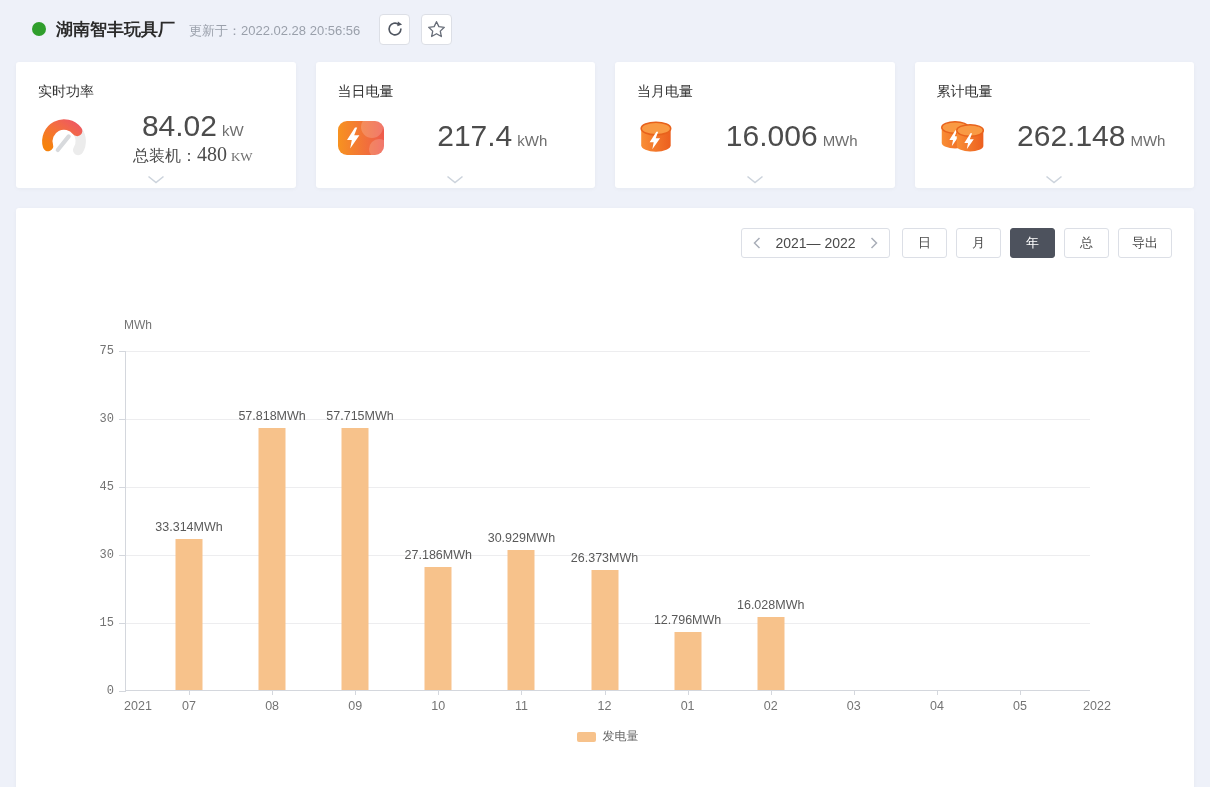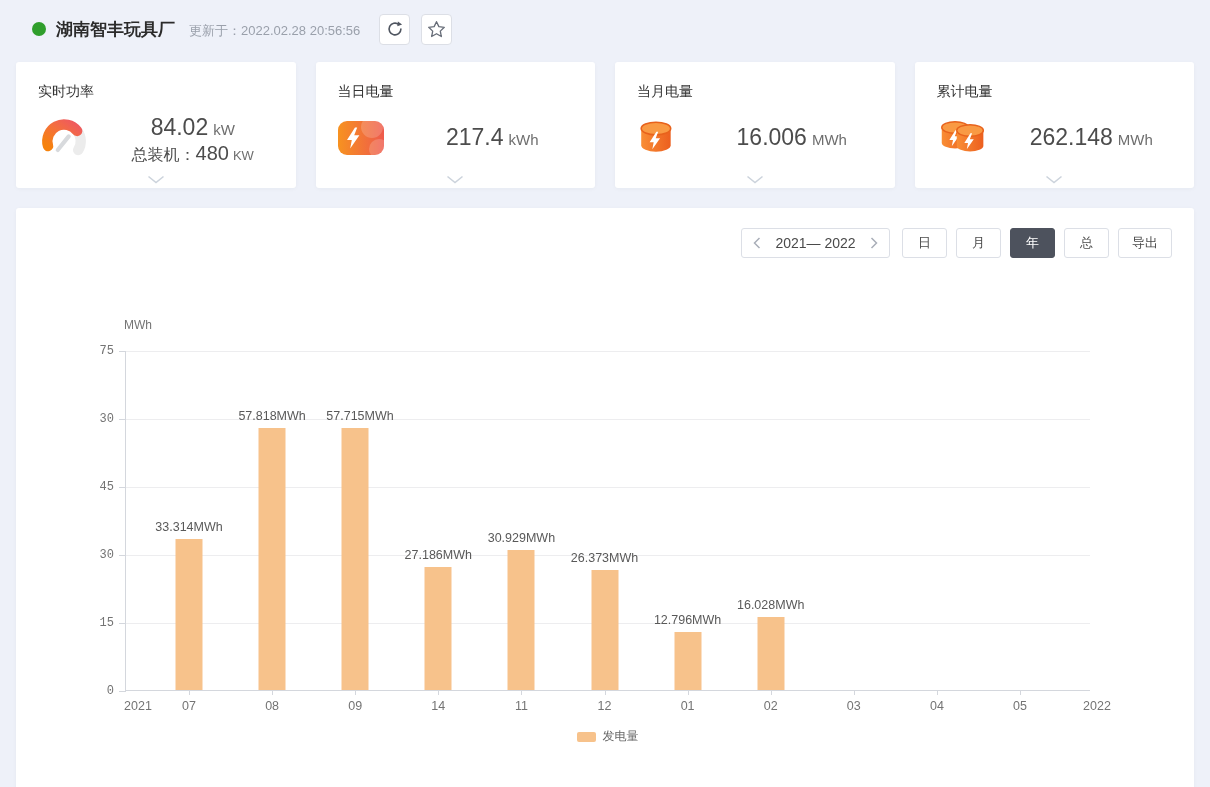--- a/index.html
+++ b/index.html
@@ -21,23 +21,23 @@
   
   .cards { position:absolute; top:62px; left:16px; width:1178px; display:flex; gap:20px;border-radius:7px; }
   .stat-card { flex:1; height:126px; background:#fff; border-radius:3px; position:relative;
                box-shadow:0 1px 4px rgba(31,45,61,.04); }
   .card-title { position:absolute; top:21px; left:22px; font-size:14px; color:#333; }
   .card-body { position:absolute; top:48px; left:20px; right:12px; height:56px;
                display:flex; align-items:center; }
   .icon-wrap { width:66px; flex:none; display:flex; align-items:center; justify-content:flex-start; }
   .value-area { flex:1; text-align:center; color:#4c4c4c; }
   .v-main { line-height:30px; white-space:nowrap; }
-  .v-main .num { font-size:23px; }
+  .v-main .num { font-size:30px; }
   .v-main .unit { font-size:15px; color:#6e6e6e; margin-left:5px; }
-  .v-extra { line-height:17px; font-size:16px; white-space:nowrap; }
+  .v-extra { line-height:17px; font-size:16px; white-space:nowrap;font-family:Liberation Serif, serif; }
   .v-extra .num { font-size:20px; }
   .v-extra .unit { font-size:13px; color:#6e6e6e; margin-left:4px; }
   .card-chevron { position:absolute; bottom:2px; left:50%; transform:translateX(-50%);
                   cursor:pointer; line-height:0; padding:2px 6px; }
   
   .chart-card { position:absolute; left:16px; top:208px; width:1178px; height:590px;
                 background:#fff; border-radius:3px; box-shadow:0 1px 4px rgba(31,45,61,.04); }
   .toolbar { position:absolute; top:20px; right:22px; display:flex; gap:9px; align-items:center; }
   .date-range { width:149px; height:30px; border:1px solid #dcdfe6; border-radius:3px; background:#fff;
                 display:flex; align-items:center; justify-content:space-between; padding:0 11px;
@@ -236,21 +236,21 @@
         <div class="gridline" style="top: 0px;"></div>
         <div class="ytick-mark" style="top: 0px;"></div>
         <div class="ytick-label" style="top: 0px;">75</div>
         <div class="xtick-label" style="left: 12px;">2021</div>
         <div class="xtick-label" style="left: 63px;">07</div>
         <div class="xtick-mark" style="left: 63px;"></div>
         <div class="xtick-label" style="left: 146.1px;">08</div>
         <div class="xtick-mark" style="left: 146.1px;"></div>
         <div class="xtick-label" style="left: 229.2px;">09</div>
         <div class="xtick-mark" style="left: 229.2px;"></div>
-        <div class="xtick-label" style="left: 312.3px;">14</div>
+        <div class="xtick-label" style="left: 312.3px;">10</div>
         <div class="xtick-mark" style="left: 312.3px;"></div>
         <div class="xtick-label" style="left: 395.4px;">11</div>
         <div class="xtick-mark" style="left: 395.4px;"></div>
         <div class="xtick-label" style="left: 478.5px;">12</div>
         <div class="xtick-mark" style="left: 478.5px;"></div>
         <div class="xtick-label" style="left: 561.6px;">01</div>
         <div class="xtick-mark" style="left: 561.6px;"></div>
         <div class="xtick-label" style="left: 644.7px;">02</div>
         <div class="xtick-mark" style="left: 644.7px;"></div>
         <div class="xtick-label" style="left: 727.8px;">03</div>

